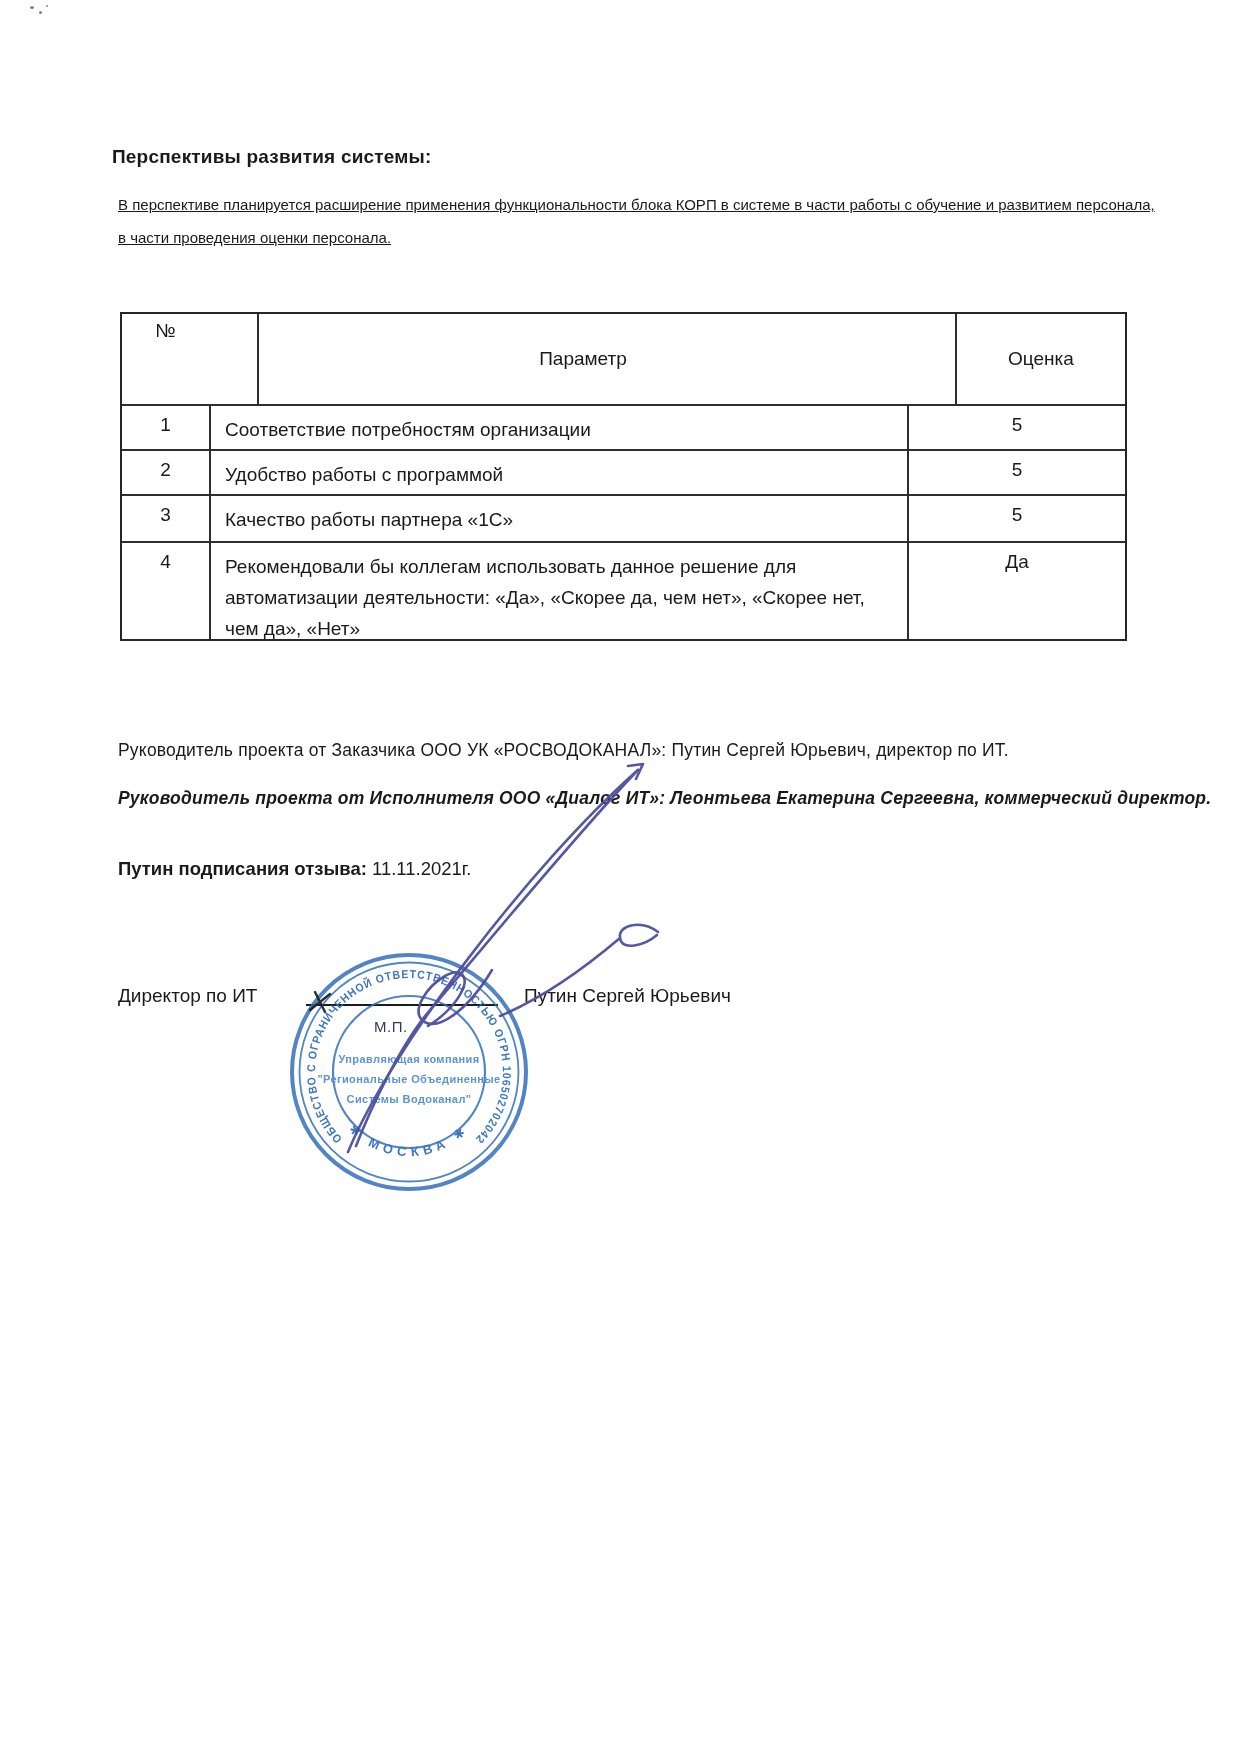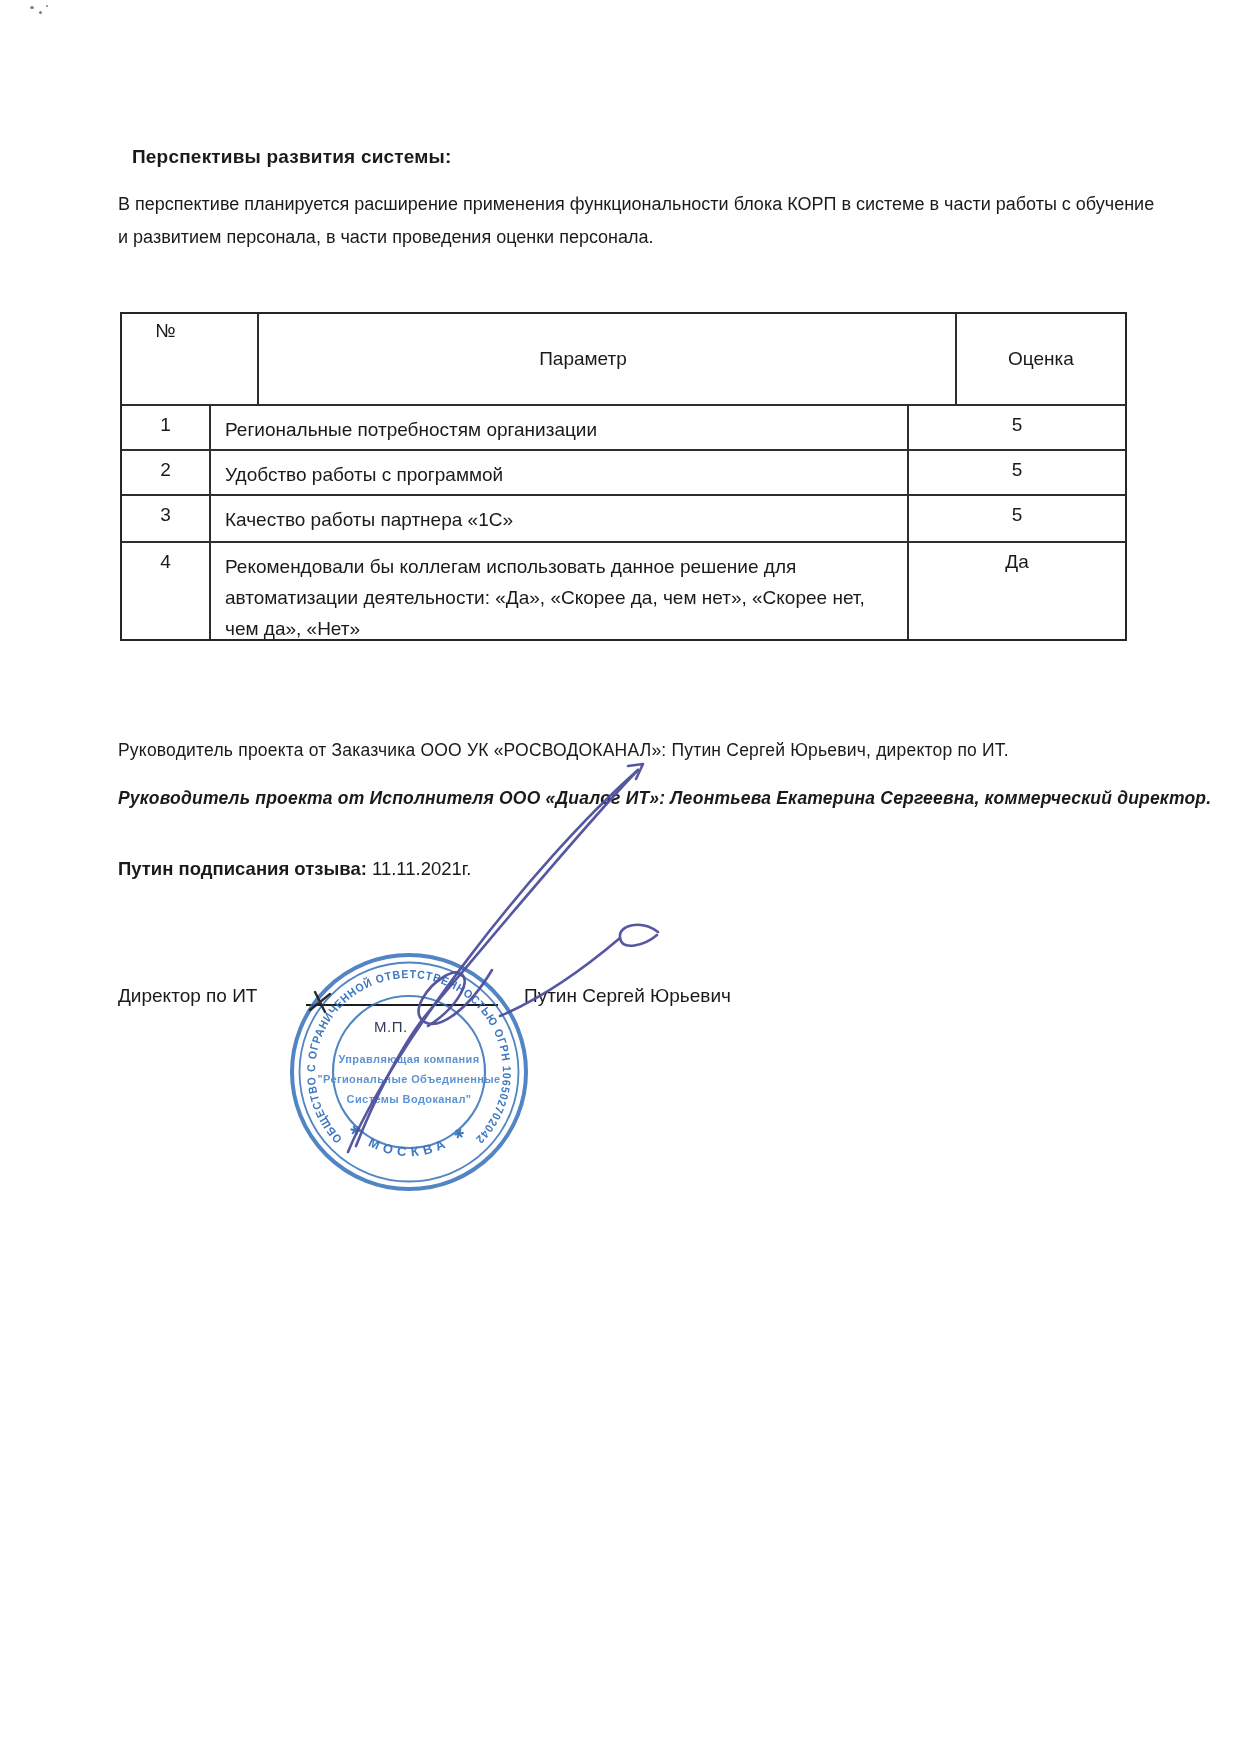--- a/index.html
+++ b/index.html
@@ -6,22 +6,22 @@
   .page{
     position:relative;
     width:1241px;height:1755px;
     background:#ffffff;
     font-family:"Liberation Sans","DejaVu Sans",sans-serif;
     color:#1a1a1a;
     overflow:hidden;
     margin:0 auto;
   }
   .abs{position:absolute;}
-  .heading{left:132px;top:146px;font-size:19px;font-weight:700;letter-spacing:.2px;}
-  .paragraph{left:118px;top:188px;width:1045px;font-size:18px;line-height:33px;}
+  .heading{left:112px;top:146px;font-size:19px;font-weight:700;letter-spacing:.2px;}
+  .paragraph{left:118px;top:188px;width:1045px;font-size:15px;line-height:33px;text-decoration:underline;}
   
   .tbl{
     left:120px;top:312px;
     display:grid;
     grid-template-columns:87px 698px 218px;
     grid-template-rows:90px 45px 45px 47px 98px;
     border:2px solid #262626;
     font-size:19px;
   }
   .cell{border-left:2px solid #2e2e2e;border-top:2px solid #2e2e2e;box-sizing:border-box;}
@@ -58,21 +58,21 @@
 
   <div class="abs heading">Перспективы развития системы:</div>
   <div class="abs paragraph">В перспективе планируется расширение применения функциональности блока КОРП в системе в части работы с обучение и развитием персонала, в части проведения оценки персонала.</div>
 
   <div class="abs tbl">
     <div class="cell head-row first-col th-num">№</div>
     <div class="cell head-row th-mid">Параметр</div>
     <div class="cell head-row th-mid">Оценка</div>
 
     <div class="cell first-col c-num">1</div>
-    <div class="cell c-param">Региональные потребностям организации</div>
+    <div class="cell c-param">Соответствие потребностям организации</div>
     <div class="cell c-score">5</div>
 
     <div class="cell first-col c-num">2</div>
     <div class="cell c-param">Удобство работы с программой</div>
     <div class="cell c-score">5</div>
 
     <div class="cell first-col c-num">3</div>
     <div class="cell c-param">Качество работы партнера «1С»</div>
     <div class="cell c-score">5</div>
 

